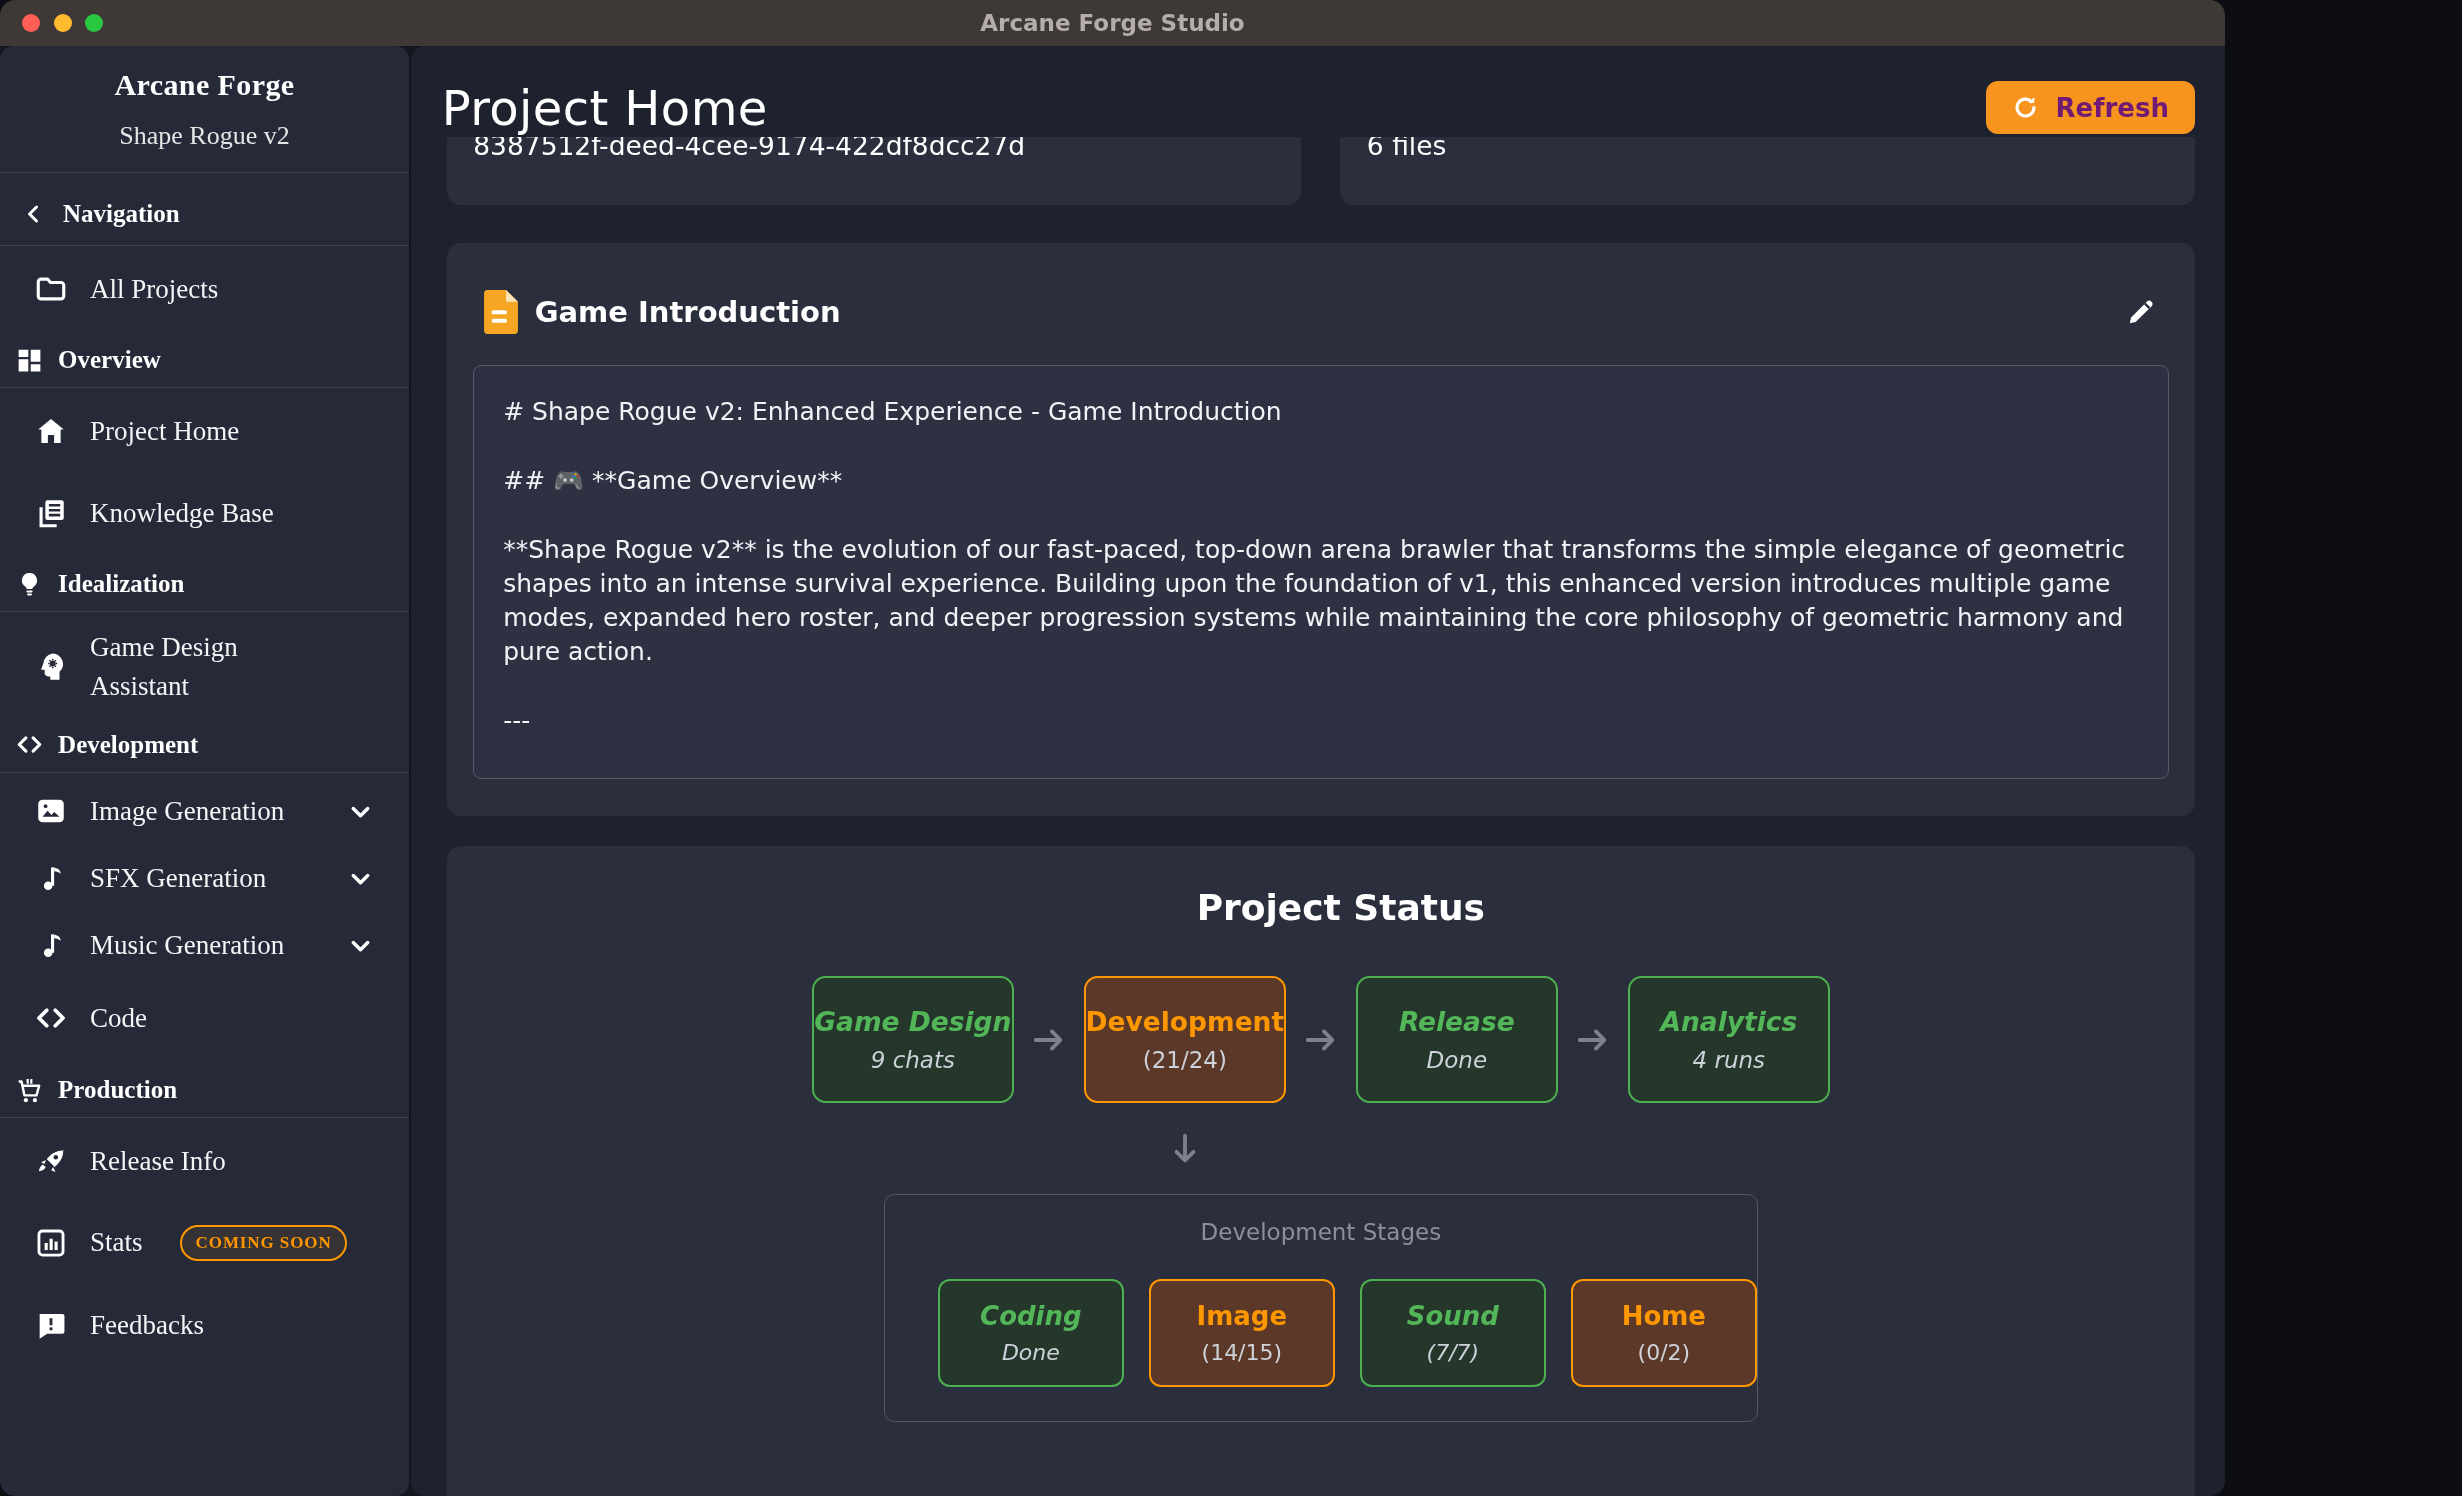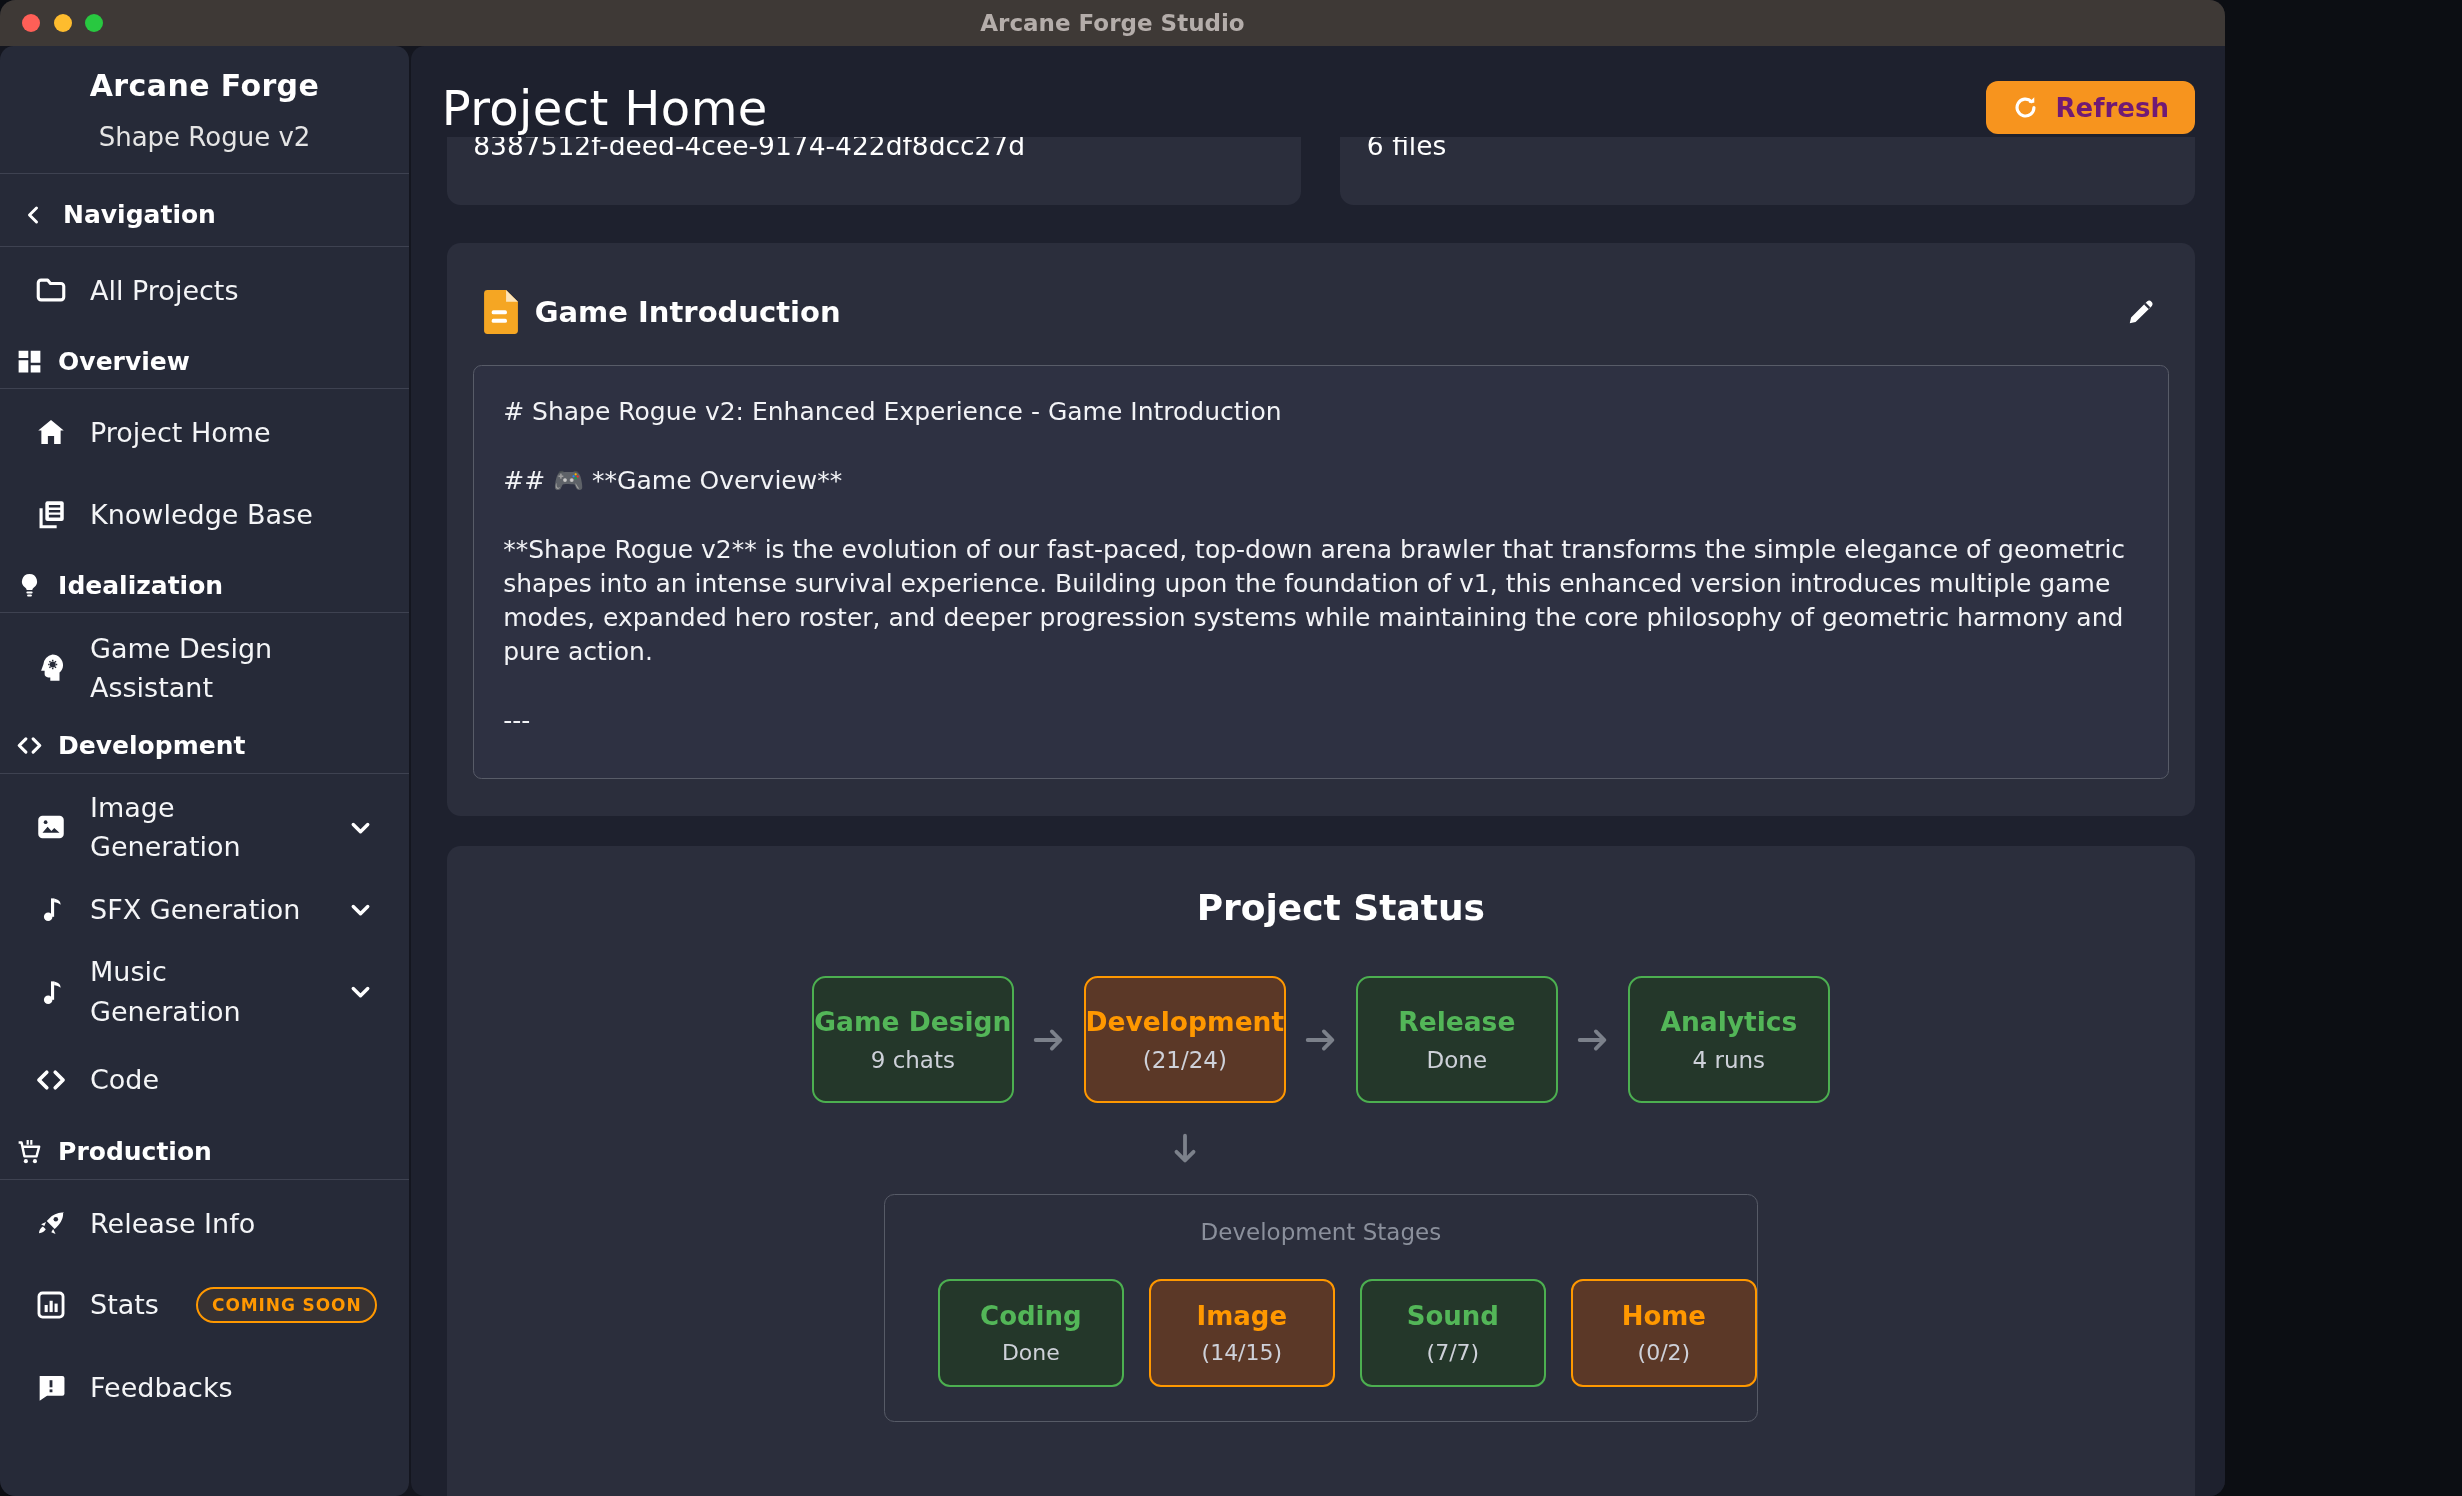--- a/index.html
+++ b/index.html
@@ -11,21 +11,21 @@
   
   .titlebar { flex:0 0 46px; background:#3e3936; position:relative; display:flex; align-items:center; justify-content:center; }
   .traffic { position:absolute; left:22px; top:0; height:100%; display:flex; align-items:center; gap:13.7px; }
   .tl { width:18px; height:18px; border-radius:50%; }
   .tl.red{ background:#ff5f57; } .tl.yellow{ background:#febc2e; } .tl.green{ background:#28c840; }
   .titlebar-title { color:#b4adaa; font-size:23px; font-weight:bold; }
 
   .app-row { flex:1; display:flex; min-height:0; background:#14161f; }
 
   
-  .sidebar { flex:0 0 409px; width:409px; background:#262a38; border-radius:13.7px; display:flex; flex-direction:column; overflow:hidden; color:#f1f2f5; }
+  .sidebar { flex:0 0 409px; width:409px; background:#262a38; border-radius:13.7px; display:flex; flex-direction:column; overflow:hidden; color:#f1f2f5;font-family:Liberation Serif, serif; }
   .sb-head { text-align:center; padding-top:22px; }
   .sb-app { font-size:30px; font-weight:600; color:#ffffff; letter-spacing:0.4px; }
   .sb-proj { font-size:26px; color:#e5e5e5; margin-top:19px; }
   .sb-div { border-top:1.7px solid #3e4251; margin-top:20.5px; }
   .sb-div.tight { margin-top:5.1px; }
 
   .sb-header { display:flex; align-items:center; gap:13.7px; padding-left:15.4px; height:44px; font-size:25px; font-weight:600; color:#fff; }
   .sb-header .lbl{ white-space:nowrap; }
   .sb-nav { padding-left:22px; gap:17px; height:53px; }
 
@@ -63,21 +63,21 @@
 
   .status-card { margin-top:30px; height:693px; overflow:hidden; position:relative; }
   .status-title { margin:41px 0 0 40px; font-size:36px; font-weight:600; color:#fff;text-align:center; }
 
   .flow { margin-top:48px; display:flex; justify-content:center; align-items:center; }
   .flow-box { width:202px; height:127px; border:2.6px solid #555; border-radius:13.7px; display:flex; flex-direction:column; align-items:center; justify-content:center; gap:10.3px; }
   .fb-title { font-size:26.5px; font-weight:600; }
   .fb-sub { font-size:23px; color:#ced1d9; }
   .flow-arrow { width:70px; display:flex; align-items:center; justify-content:center; }
 
-  .flow-box[data-tone="green"], .stage-box[data-tone="green"] { border-color:#4caf50; background:#24372a; }
+  .flow-box[data-tone="green"], .stage-box[data-tone="green"] { border-color:#4caf50; background:#24372a;font-style:italic; }
   .flow-box[data-tone="green"] .fb-title, .stage-box[data-tone="green"] .fb-title { color:#53b658; }
   .flow-box[data-tone="orange"], .stage-box[data-tone="orange"] { border-color:#ff9800; background:#5b3827; }
   .flow-box[data-tone="orange"] .fb-title, .stage-box[data-tone="orange"] .fb-title { color:#ff9800; }
 
   .down-arrow { display:flex; justify-content:center; margin-top:27px; transform:translateX(-136px); }
 
   .stages-panel { width:874px; margin:26px auto 0; border:1.7px solid #575b67; border-radius:10.3px; padding:24px 0 34px; }
   .stages-label { text-align:center; font-size:23px; color:#8b909c; }
   .stages-row { display:flex; justify-content:flex-end; gap:25px; margin-top:34px; }
   .stage-box { width:186px; height:108px; border:2.6px solid #555; border-radius:12px; display:flex; flex-direction:column; align-items:center; justify-content:center; gap:8.5px; }

